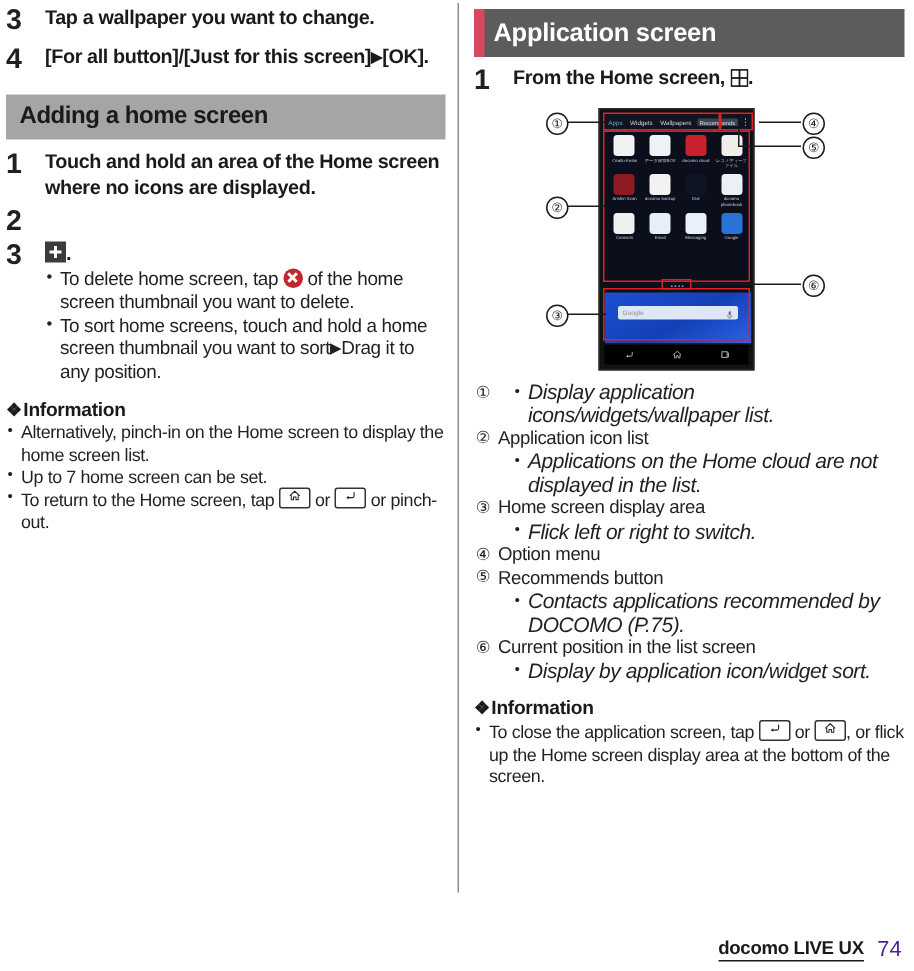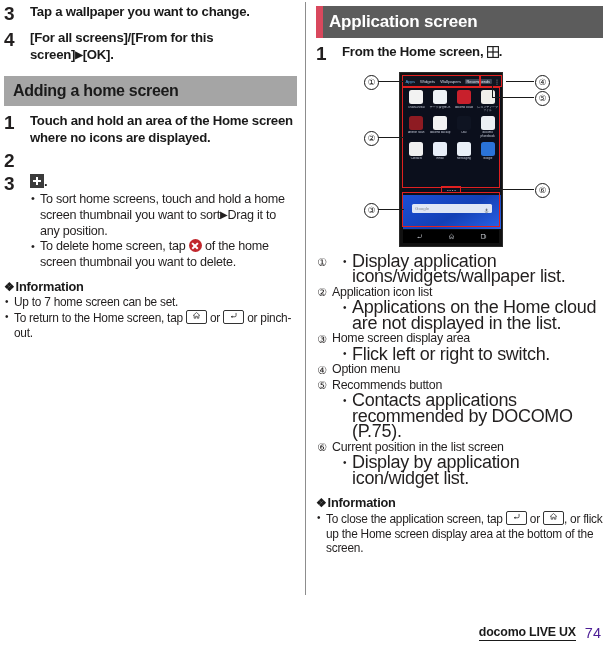--- a/index.html
+++ b/index.html
@@ -192,23 +192,24 @@
     font-family: "Liberation Sans", sans-serif;
   }
   ul.callout-sub {
     list-style: none;
     margin: 0 0 0 10px;
     padding: 0;
   }
   ul.callout-sub > li {
     position: relative;
     padding-left: 10px;
-    font-size: 18px;
+    font-size: 14px;
     line-height: 15.4px;
     letter-spacing: -0.3px;
+    font-style: italic;
   }
   ul.callout-sub > li:before {
     content: "\2022";
     position: absolute;
     left: 1px;
     top: -0.5px;
     font-size: 10px;
   }
 
   
@@ -468,21 +469,21 @@
       <div class="step">
         <div class="step-num">3</div>
         <div class="step-body">
           <div class="step-title">Tap a wallpaper you want to change.</div>
         </div>
       </div>
 
       <div class="step" style="margin-top:6px;">
         <div class="step-num">4</div>
         <div class="step-body">
-          <div class="step-title"><span>[For all screens]/[From for this screen]</span><span class="arrow-r">▶</span><span>[OK].</span></div>
+          <div class="step-title"><span>[For all button]/[Just for this screen]</span><span class="arrow-r">▶</span><span>[OK].</span></div>
         </div>
       </div>
 
       <div class="band-gray">Adding a home screen</div>
 
       <div class="step">
         <div class="step-num">1</div>
         <div class="step-body">
           <div class="step-title">Touch and hold an area of the Home screen where no icons are displayed.</div>
         </div>
@@ -490,28 +491,29 @@
 
       <div class="step" style="margin-top:5px;">
         <div class="step-num">2</div>
       </div>
 
       <div class="step" style="margin-top:3px;">
         <div class="step-num">3</div>
         <div class="step-body">
           <div class="step-title"><span class="icon-plus inline-icon"></span><span>.</span></div>
           <ul class="bullets">
+            <li><span>To delete home screen, tap </span><span class="icon-delete"></span><span> of the home screen thumbnail you want to delete.</span></li>
             <li><span>To sort home screens, touch and hold a home screen thumbnail you want to sort</span><span class="arrow-r">▶</span><span>Drag it to any position.</span></li>
-            <li><span>To delete home screen, tap </span><span class="icon-delete"></span><span> of the home screen thumbnail you want to delete.</span></li>
           </ul>
         </div>
       </div>
 
       <div class="info-head"><span class="flower">❖</span><span>Information</span></div>
       <ul class="info-list">
+        <li>Alternatively, pinch-in on the Home screen to display the home screen list.</li>
         <li>Up to 7 home screen can be set.</li>
         <li><span>To return to the Home screen, tap </span><span class="key"><svg width="9" height="9" viewBox="0 0 12 12">
                 <path d="M6 2 L10.2 5.8 L9.1 5.8 L9.1 9.6 L7.1 9.6 L7.1 7.1 L4.9 7.1 L4.9 9.6 L2.9 9.6 L2.9 5.8 L1.8 5.8 Z" fill="none" stroke="#222" stroke-width="0.9" stroke-linejoin="round"></path>
               </svg></span><span> or </span><span class="key"><svg width="9" height="9" viewBox="0 0 12 12">
                 <path d="M9.4 3.1 L9.4 6.1 A1.6 1.6 0 0 1 7.8 7.7 L3.3 7.7" fill="none" stroke="#222" stroke-width="1" stroke-linecap="round"></path>
                 <path d="M4.6 6.1 L2.7 7.7 L4.6 9.2 Z" fill="#222"></path>
               </svg></span><span> or pinch-out.</span></li>
       </ul>
     </div>
 
@@ -685,21 +687,21 @@
           <span class="cnum" style="border:none;font-size:11px;line-height:13px;">⑤</span>
           <span>Recommends button</span>
           <ul class="callout-sub">
               <li>Contacts applications recommended by DOCOMO (P.75).</li>
             </ul>
         </li>
         <li class="callout-item">
           <span class="cnum" style="border:none;font-size:11px;line-height:13px;">⑥</span>
           <span>Current position in the list screen</span>
           <ul class="callout-sub">
-              <li>Display by application icon/widget list.</li>
+              <li>Display by application icon/widget sort.</li>
             </ul>
         </li>
       </ul>
 
       <div class="info-head"><span class="flower">❖</span><span>Information</span></div>
       <ul class="info-list">
         <li><span>To close the application screen, tap </span><span class="key"><svg width="9" height="9" viewBox="0 0 12 12">
                 <path d="M9.4 3.1 L9.4 6.1 A1.6 1.6 0 0 1 7.8 7.7 L3.3 7.7" fill="none" stroke="#222" stroke-width="1" stroke-linecap="round"></path>
                 <path d="M4.6 6.1 L2.7 7.7 L4.6 9.2 Z" fill="#222"></path>
               </svg></span><span> or </span><span class="key"><svg width="9" height="9" viewBox="0 0 12 12">

